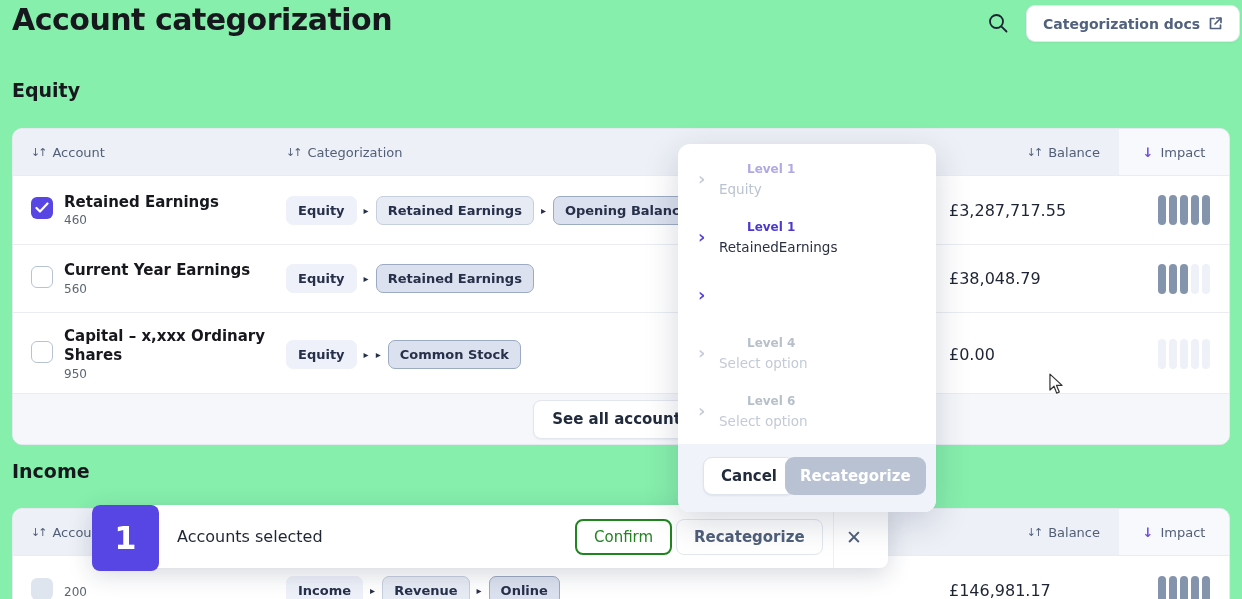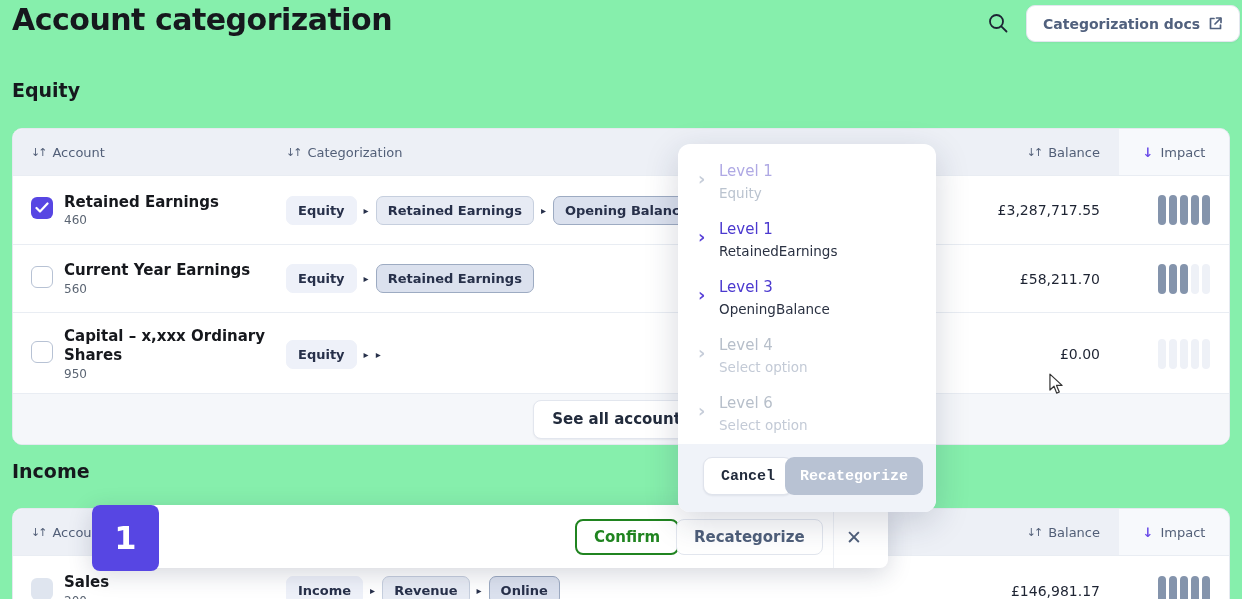--- a/index.html
+++ b/index.html
@@ -50,64 +50,64 @@
   .acct-name { font-size:15px; font-weight:700; color:#16181d; line-height:1.25; }
   .acct-code { font-size:12px; color:#5b6573; margin-top:2px; }
 
   .cell-tags { grid-column:4; display:flex; align-items:center; gap:7px; flex-wrap:wrap; }
   .tag { display:inline-block; padding:6px 11px; border-radius:7px; font-size:13px; font-weight:700; color:#27304a; cursor:pointer; white-space:nowrap; }
   .tag.t-first { background:#eef1f9; border:1px solid #eef1f9; }
   .tag.t-mid { background:#e7ebf4; border:1px solid #c6cfde; }
   .tag.t-last { background:#dbe1ee; border:1px solid #9dabc2; }
   .tag-arrow { font-size:10px; color:#27304a; }
 
-  .cell-balance { grid-column:5; text-align:right; padding-right:19px; font-size:14px; color:#1e2433; }
+  .cell-balance { grid-column:5; text-align:left; padding-right:19px; font-size:16px; color:#1e2433; }
   .cell-impact { grid-column:6; display:flex; gap:3px; justify-content:flex-end; padding-right:19px; }
   .cell-impact .bar { width:8px; height:30px; border-radius:4px; }
   .bar.on { background:#8494ac; }
   .bar.off { background:#eef1f7; }
 
   .tfoot { position:absolute; left:0; right:0; bottom:0; height:51px; background:#f5f7fa;
     border-top:1px solid #e9edf3; border-radius:0 0 9px 9px; display:flex; align-items:center; justify-content:center; }
   .see-all-btn { height:39px; padding:0 18px; background:#fff; border:1px solid #e2e6ee; border-radius:8px;
     font-family:inherit; font-size:15px; font-weight:700; color:#222b3c; cursor:pointer; box-shadow:0 1px 2px rgba(30,40,70,0.06); }
 
   
   .selection-bar { position:absolute; left:92px; top:505px; width:796px; height:63px; background:#fff;
     border-radius:8px; box-shadow:0 6px 24px rgba(30,40,70,0.18); z-index:20; }
   .count-badge { position:absolute; left:0; top:0; width:67px; height:66px; background:#5746e3; border-radius:8px;
     display:flex; align-items:center; justify-content:center; color:#fff; font-size:32px; font-weight:700; }
   .sel-label { position:absolute; left:85px; top:0; height:63px; display:flex; align-items:center; font-size:16px; color:#1f2534; }
   .confirm-btn { position:absolute; left:483px; top:14px; height:36px; padding:0 17px; background:#fff;
-    border:2px solid #208420; border-radius:8px; font-family:inherit; font-size:15px; font-weight:700; color:#208420; cursor:pointer; }
+    border:2px solid #208420; border-radius:8px; font-family:inherit; font-size:15px; font-weight:400; color:#208420; cursor:pointer; }
   .recat-btn { position:absolute; left:584px; top:14px; height:36px; padding:0 17px; background:#fff;
     border:1px solid #e2e6ee; border-radius:8px; font-family:inherit; font-size:15px; font-weight:700; color:#4f5f7a; cursor:pointer; }
   .bar-divider { position:absolute; left:741px; top:0; width:1px; height:63px; background:#edf0f5; }
   .close-btn { position:absolute; left:748px; top:18px; width:28px; height:28px; background:none; border:none;
     font-size:19px; color:#4f5f7a; cursor:pointer; font-family:inherit; }
 
   
   .popup { position:absolute; left:678px; top:144px; width:258px; height:368px; background:#fff;
     border-radius:12px; box-shadow:0 10px 34px rgba(30,40,70,0.18); z-index:30; }
   .level-row { position:absolute; left:20px; display:flex; align-items:flex-start; gap:9px; cursor:pointer; }
   .lv-0 { top:18px; } .lv-1 { top:76px; } .lv-2 { top:134px; } .lv-3 { top:192px; } .lv-4 { top:250px; }
   .lv-chevron { font-size:18px; font-weight:700; line-height:1; margin-top:8px; width:12px; }
-  .lv-label { font-size:15px; font-weight:400; line-height:1.3; }
+  .lv-label { font-size:12px; font-weight:700; line-height:1.3;margin-left:28px; }
   .lv-value { font-size:13.5px; margin-top:3px; }
   .level-row.st-done .lv-chevron { color:#c6cdd9; }
   .level-row.st-done .lv-label { color:#afa9e4; }
   .level-row.st-done .lv-value { color:#bac3cf; }
   .level-row.st-active .lv-chevron { color:#5a42d8; }
   .level-row.st-active .lv-label { color:#4b39cf; }
   .level-row.st-active .lv-value { color:#2a3142;text-align:right; }
   .level-row.st-disabled .lv-chevron { color:#c6cdd9; }
   .level-row.st-disabled .lv-label { color:#b7bfca; }
   .level-row.st-disabled .lv-value { color:#c3cad6; }
   .popup-footer { position:absolute; left:0; bottom:0; width:258px; height:68px; background:#f0f3f9;
-    border-radius:0 0 12px 12px;font-family:Liberation Mono, monospace; }
+    border-radius:0 0 12px 12px; }
   .pf-cancel { position:absolute; left:25px; top:13px; height:38px; padding:0 17px; background:#fff;
     border:1px solid #dfe3ec; border-radius:9px; font-family:inherit; font-size:15px; font-weight:700; color:#222b3c; cursor:pointer;
     box-shadow:0 1px 2px rgba(30,40,70,0.08); }
   .pf-recat { position:absolute; left:107px; top:13px; height:38px; padding:0 15px; background:#b8c2d3;
     border:none; border-radius:9px; font-family:inherit; font-size:15px; font-weight:700; color:#fff; cursor:default; }
 
   .cursor { position:absolute; left:1048px; top:373px; z-index:40; pointer-events:none; }
 </style>
 </head>
 <body>
@@ -188,21 +188,21 @@
       </div>
       <div class="cell-name">
         <div class="acct-name">Current Year Earnings</div>
         <div class="acct-code">560</div>
       </div>
       <div class="cell-tags">
         <span class="tag t-first">Equity</span>
         <span class="tag-arrow">▸</span>
         <span class="tag t-last">Retained Earnings</span>
       </div>
-      <div class="cell-balance">£58,211.70</div>
+      <div class="cell-balance">£38,048.79</div>
       <div class="cell-impact">
           <span class="bar on"></span>
           <span class="bar on"></span>
           <span class="bar on"></span>
           <span class="bar off"></span>
           <span class="bar off"></span>
         </div>
     </div>
 
     <div class="trow r-h83">
@@ -210,20 +210,21 @@
         <span class="checkbox unchecked"></span>
       </div>
       <div class="cell-name">
         <div class="acct-name">Capital – x,xxx Ordinary Shares</div>
         <div class="acct-code">950</div>
       </div>
       <div class="cell-tags">
         <span class="tag t-first">Equity</span>
         <span class="tag-arrow">▸</span>
         <span class="tag-arrow">▸</span>
+        <span class="tag t-last">Common Stock</span>
       </div>
       <div class="cell-balance">£0.00</div>
       <div class="cell-impact">
           <span class="bar off"></span>
           <span class="bar off"></span>
           <span class="bar off"></span>
           <span class="bar off"></span>
           <span class="bar off"></span>
         </div>
     </div>
@@ -254,21 +255,20 @@
         <span class="sort-icon sort-desc">↓</span>
         <span>Impact</span>
       </div>
     </div>
 
     <div class="trow r-h70">
       <div class="cell-check">
         <span class="checkbox soft"></span>
       </div>
       <div class="cell-name">
-        <div class="acct-name">Sales</div>
         <div class="acct-code">200</div>
       </div>
       <div class="cell-tags">
         <span class="tag t-first">Income</span>
         <span class="tag-arrow">▸</span>
         <span class="tag t-mid">Revenue</span>
         <span class="tag-arrow">▸</span>
         <span class="tag t-last">Online</span>
       </div>
       <div class="cell-balance">£146,981.17</div>
@@ -277,20 +277,21 @@
           <span class="bar on"></span>
           <span class="bar on"></span>
           <span class="bar on"></span>
           <span class="bar on"></span>
         </div>
     </div>
   </div>
 
   <div class="selection-bar">
     <div class="count-badge">1</div>
+    <div class="sel-label">Accounts selected</div>
     <button class="confirm-btn">Confirm</button>
     <button class="recat-btn">Recategorize</button>
     <div class="bar-divider"></div>
     <button class="close-btn">✕</button>
   </div>
 
   <div class="popup">
     <div class="level-row lv-0 st-done">
       <span class="lv-chevron">›</span>
       <span>
@@ -300,24 +301,20 @@
     </div>
     <div class="level-row lv-1 st-active">
       <span class="lv-chevron">›</span>
       <span>
         <div class="lv-label">Level 1</div>
         <div class="lv-value">RetainedEarnings</div>
       </span>
     </div>
     <div class="level-row lv-2 st-active">
       <span class="lv-chevron">›</span>
-      <span>
-        <div class="lv-label">Level 3</div>
-        <div class="lv-value">OpeningBalance</div>
-      </span>
     </div>
     <div class="level-row lv-3 st-disabled">
       <span class="lv-chevron">›</span>
       <span>
         <div class="lv-label">Level 4</div>
         <div class="lv-value">Select option</div>
       </span>
     </div>
     <div class="level-row lv-4 st-disabled">
       <span class="lv-chevron">›</span>

